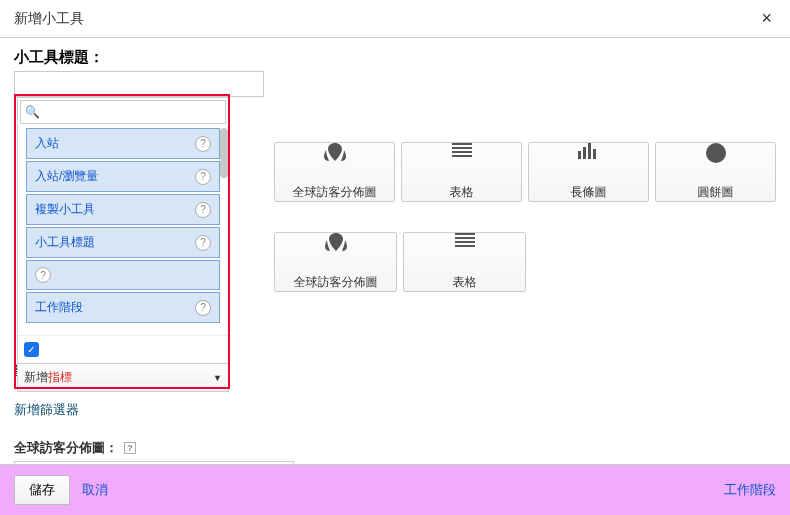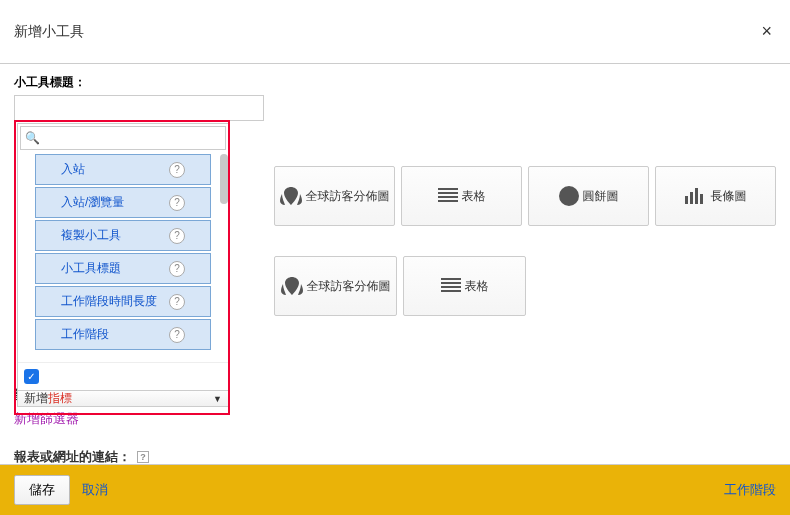--- a/index.html
+++ b/index.html
@@ -1,50 +1,50 @@
 <!DOCTYPE html>
 <html><head>
 <meta charset="utf-8">
 <style>
 * { box-sizing: border-box; margin: 0; padding: 0; }
 body { font-family: Arial, "Microsoft JhengHei", sans-serif; font-size: 13px; color: #333; background: #fff; width: 790px; height: 515px; overflow: hidden; position: relative; }
-.dialog-header { background: #fff; border-bottom: 1px solid #ccc; padding: 21px 14px; display: flex; justify-content: space-between; align-items: center; }
+.dialog-header { background: #fff; border-bottom: 1px solid #ccc; padding: 8px 14px; display: flex; justify-content: space-between; align-items: center; }
 .dialog-title { font-size: 14px; color: #333; }
 .close-x { font-size: 18px; color: #333; cursor: pointer; padding: 0 4px; }
 .content { padding: 10px 14px; position: relative; }
-.field-label { font-weight: bold; font-size: 12px; margin-bottom: 4px; color: #000; }
+.field-label { font-weight: bold; font-size: 15px; margin-bottom: 4px; color: #000; }
 .title-input { width: 250px; height: 26px; border: 1px solid #ccc; padding: 2px 6px; }
 .card-row { display: flex; gap: 6px; margin-top: 10px; }
-.card { width: 123px; height: 60px; background: linear-gradient(#fdfdfd,#f5f5f5); border: 1px solid #ccc; border-radius: 2px; display: flex; flex-direction: row; align-items: center; justify-content: center; gap: 4px; cursor: pointer; }
+.card { width: 123px; height: 60px; background: linear-gradient(#fdfdfd,#f5f5f5); border: 1px solid #ccc; border-radius: 2px; display: flex; flex-direction: column; align-items: center; justify-content: space-between; gap: 4px; cursor: pointer; }
 .card-icon { color: #555; }
 .card-label { font-size: 12px; color: #333; }
 .checkbox-row { display: flex; align-items: center; gap: 6px; margin-top: 10px; }
 .cb { width: 15px; height: 15px; background: #1a73e8; border-radius: 3px; display: inline-flex; align-items: center; justify-content: center; color: #fff; font-size: 10px; }
-.add-metric { margin-top: 8px; width: 212px; height: 16px; border: 1px solid #ccc; background: linear-gradient(#fdfdfd,#f0f0f0); display: flex; align-items: center; justify-content: space-between; padding: 0 6px; font-size: 12px; }
+.add-metric { margin-top: 8px; width: 212px; height: 28px; border: 1px solid #ccc; background: linear-gradient(#fdfdfd,#f0f0f0); display: flex; align-items: center; justify-content: space-between; padding: 0 6px; font-size: 12px; }
 .add-metric span { color: #333; }
 .add-metric .hl { color: #d93025; }
 .dd-arrow { color: #999; font-size: 9px; }
 .section-label { font-weight: bold; margin-top: 20px; }
-.link-style { color: #a21caf; cursor: pointer; margin-top: 6px; display: inline-block; }
+.link-style { color: #0c4a6e; cursor: pointer; margin-top: 21px; display: inline-block; }
 .report-label { font-weight: bold; margin-top: 20px; display: flex; align-items: center; gap: 6px; }
 .help-sq { width: 12px; height: 12px; border: 1px solid #aaa; display: inline-flex; align-items: center; justify-content: center; font-size: 9px; color: #888; }
 .report-input { width: 280px; height: 24px; border: 1px solid #ccc; margin-top: 4px; }
-.footer { position: absolute; bottom: 0; left: 0; right: 0; border-top: 1px solid #ccc; padding: 10px 14px; display: flex; align-items: center; justify-content: space-between; background: #eab308; }
+.footer { position: absolute; bottom: 0; left: 0; right: 0; border-top: 1px solid #ccc; padding: 10px 14px; display: flex; align-items: center; justify-content: space-between; background: #f0abfc; }
 .footer-left { display: flex; gap: 12px; align-items: center; }
 .save-btn { background: linear-gradient(#fdfdfd,#f0f0f0); border: 1px solid #bbb; padding: 5px 14px; border-radius: 2px; cursor: pointer; font-size: 13px; }
 .cancel-link { color: #1155cc; cursor: pointer; }
 .copy-link { color: #1155cc; cursor: pointer; }
 
 
 .dropdown-box { position: absolute; left: 17px; top: 59px; width: 212px; background: #fff; border: 1px solid #ccc; z-index: 10; }
 .search-wrap { display: flex; align-items: center; border: 1px solid #ccc; margin: 2px; height: 24px; padding: 0 4px; }
 .search-icon { color: #aaa; font-size: 12px; margin-right: 4px; }
 .search-in { border: none; outline: none; flex: 1; font-size: 12px; }
 .dd-list { max-height: 200px; overflow-y: auto; position: relative; }
-.dd-item { display: flex; align-items: center; justify-content: space-between; padding: 6px 25px; border: 1px solid #7aa7d6; background: #d7e6f7; margin: 2px 17px; font-size: 12px; color: #15c; cursor: pointer; }
+.dd-item { display: flex; align-items: center; justify-content: space-between; padding: 6px 8px; border: 1px solid #7aa7d6; background: #d7e6f7; margin: 2px 8px; font-size: 12px; color: #15c; cursor: pointer; }
 .qmark { width: 16px; height: 16px; border: 1px solid #aaa; border-radius: 50%; display: inline-flex; align-items: center; justify-content: center; color: #888; font-size: 10px; background: #fff; }
 .scrollbar-fake { position: absolute; right: 0; top: 2px; width: 8px; height: 50px; background: #c8c8c8; border-radius: 4px; }
 
 .red-outline { position: absolute; left: 14px; top: 56px; width: 216px; height: 295px; border: 2px solid #e03; pointer-events: none; z-index: 20; }
 
 .row-offset { margin-left: 260px; }
 
 svg { display: block; }
 </style>
 </head>
@@ -78,21 +78,20 @@
         </div>
       <div class="dd-item">
           <span>複製小工具</span>
           <span class="qmark">?</span>
         </div>
       <div class="dd-item">
           <span>小工具標題</span>
           <span class="qmark">?</span>
         </div>
       <div class="dd-item">
-          <span>工作階段時間長度</span>
           <span class="qmark">?</span>
         </div>
       <div class="dd-item">
           <span>工作階段</span>
           <span class="qmark">?</span>
         </div>
 
       <div class="scrollbar-fake"></div>
     </div>
     <div class="checkbox-row" style="padding:6px 6px; border-top:1px solid #eee;">
@@ -115,33 +114,33 @@
     <div class="card">
       <svg class="card-icon" width="20" height="16" viewBox="0 0 20 16">
           <rect fill="#555" y="0" width="20" height="2"></rect>
           <rect fill="#555" y="4" width="20" height="2"></rect>
           <rect fill="#555" y="8" width="20" height="2"></rect>
           <rect fill="#555" y="12" width="20" height="2"></rect>
         </svg>
       <span class="card-label">表格</span>
     </div>
     <div class="card">
-      <svg class="card-icon" width="20" height="20" viewBox="0 0 20 20">
-          <path fill="#555" d="M10 0a10 10 0 100 20 10 10 0 000-20zm0 2v8h8a8 8 0 00-8-8z"></path>
-        </svg>
-      <span class="card-label">圓餅圖</span>
-    </div>
-    <div class="card">
       <svg class="card-icon" width="22" height="16" viewBox="0 0 22 16">
           <rect fill="#555" x="0" y="8" width="3" height="8"></rect>
           <rect fill="#555" x="5" y="4" width="3" height="12"></rect>
           <rect fill="#555" x="10" y="0" width="3" height="16"></rect>
           <rect fill="#555" x="15" y="6" width="3" height="10"></rect>
         </svg>
       <span class="card-label">長條圖</span>
+    </div>
+    <div class="card">
+      <svg class="card-icon" width="20" height="20" viewBox="0 0 20 20">
+          <path fill="#555" d="M10 0a10 10 0 100 20 10 10 0 000-20zm0 2v8h8a8 8 0 00-8-8z"></path>
+        </svg>
+      <span class="card-label">圓餅圖</span>
     </div>
   </div>
 
   <div class="card-row row-offset" style="margin-top:30px;">
     <div class="card">
       <svg class="card-icon" width="22" height="18" viewBox="0 0 22 18">
           <path fill="#555" d="M11 0C8 0 4 2 4 6c0 5 7 12 7 12s7-7 7-12c0-4-4-6-7-6zM2 7c-1 2-2 4-2 7 0 2 2 4 5 4-1-3-3-7-3-11zm18 0c0 4-2 8-3 11 3 0 5-2 5-4 0-3-1-5-2-7z"></path>
         </svg>
       <span class="card-label">全球訪客分佈圖</span>
     </div>
@@ -153,21 +152,21 @@
           <rect fill="#555" y="12" width="20" height="2"></rect>
         </svg>
       <span class="card-label">表格</span>
     </div>
   </div>
 
   <div class="section-label" style="margin-top:70px;">篩選此資料：</div>
   <span class="link-style">新增篩選器</span>
 
   <div class="report-label">
-    <span>報表或網址的連結：</span>
+    <span>全球訪客分佈圖：</span>
     <span class="help-sq">?</span>
   </div>
   <input class="report-input" type="text" value="" style="">
 </div>
 
 <div class="footer">
   <div class="footer-left">
     <button class="save-btn">儲存</button>
     <span class="cancel-link">取消</span>
   </div>

